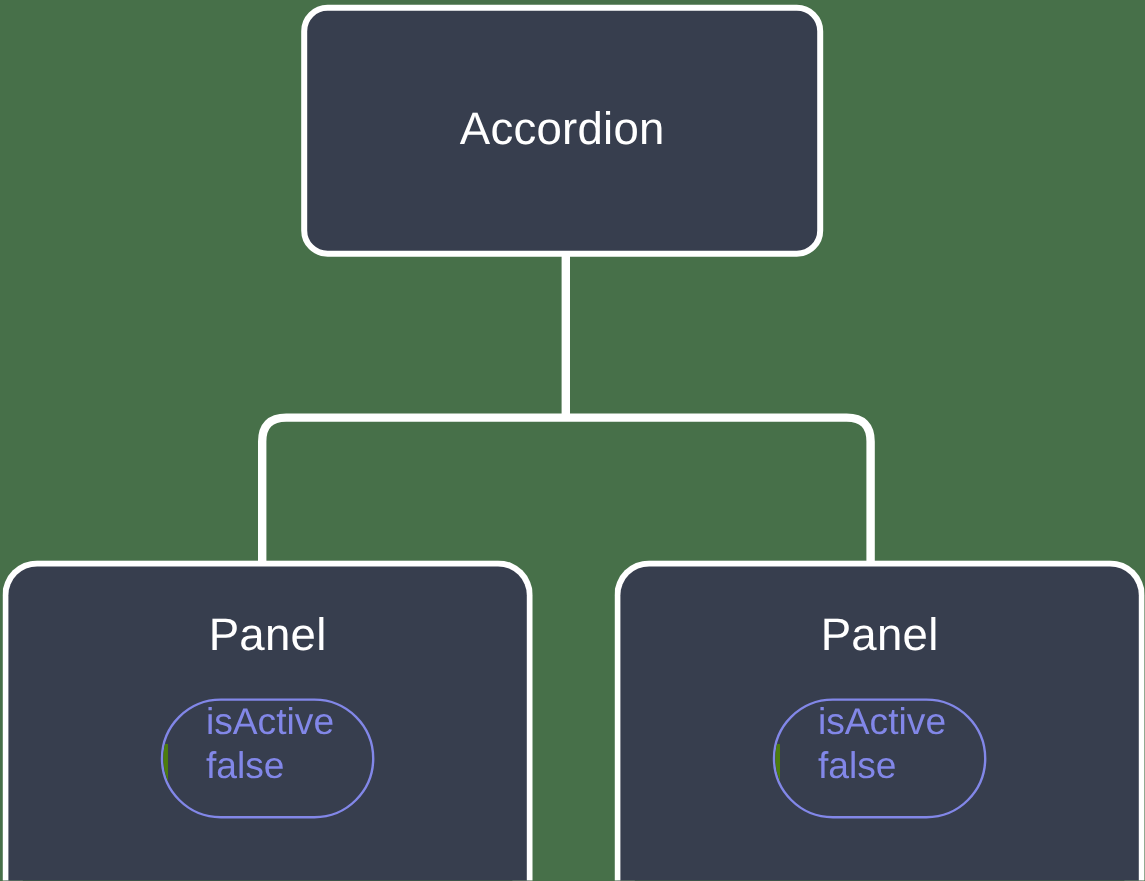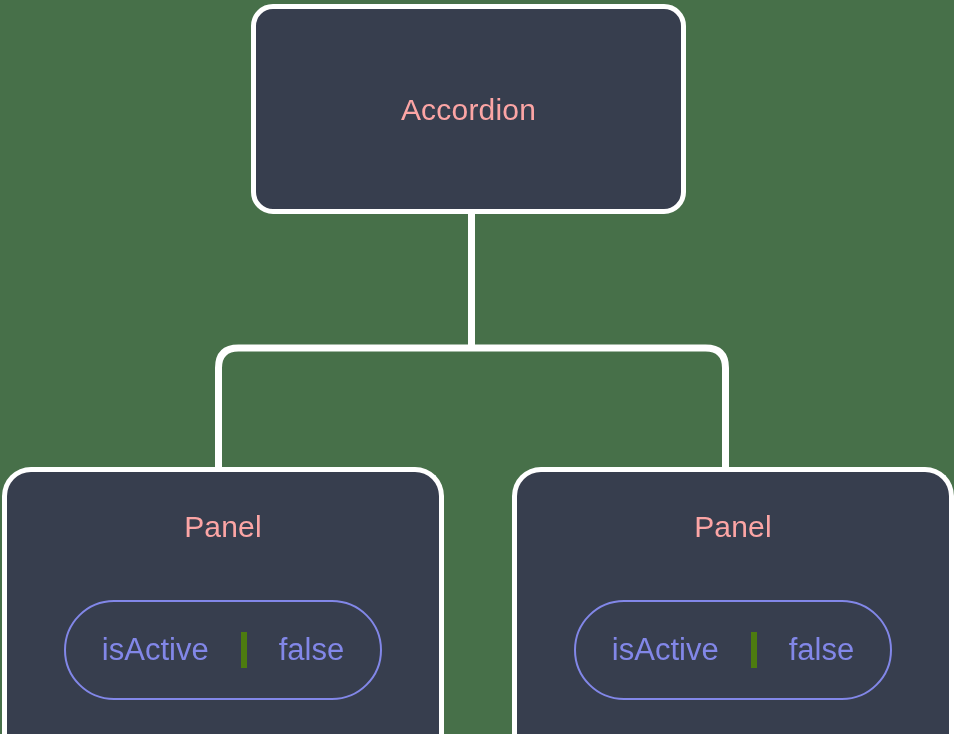--- a/index.html
+++ b/index.html
@@ -44,22 +44,22 @@
   #accordion-node {
     left: 251px;
     top: 4px;
     width: 435px;
     height: 210px;
     justify-content: center;
     border-radius: 22px;
   }
 
   .node-title {
-    color: #fca5a5;
-    font-size: 30px;
+    color: #ffffff;
+    font-size: 38px;
     line-height: 1.1;
     letter-spacing: 0.2px;
     white-space: nowrap;
   }
 
   #panel-left-node {
     left: 2px;
     top: 467px;
     width: 442px;
     height: 267px;
@@ -74,44 +74,45 @@
     width: 442px;
     height: 267px;
     border-bottom-left-radius: 0;
     border-bottom-right-radius: 0;
     border-bottom: none;
     padding-top: 38px;
   }
 
   
   .prop-pill {
-    margin-top: 57px;
+    margin-top: 30px;
     display: flex;
-    align-items: center;
+    align-items: flex-start;
     height: 100px;
     border: 2px solid #8287e8;
     border-radius: 50px;
     box-sizing: border-box;
     overflow: hidden;
+    flex-direction: column;
   }
   .prop-key,
   .prop-value {
     display: flex;
     align-items: center;
     justify-content: center;
     color: #8287e8;
     font-size: 31px;
     white-space: nowrap;
   }
   .prop-key {
     padding: 0 32px 0 36px;
   }
   .prop-value {
     padding: 0 36px 0 32px;
-    border-left: 6px solid #4d7c0f;
+    border-left: 4px solid #4d7c0f;
   }
 </style>
 </head>
 <body>
 
 <div id="diagram-root">
 
   <svg id="connectors" viewBox="0 0 954 734" width="954" height="734" xmlns="http://www.w3.org/2000/svg">
 
     <path d="M 471.5 213 L 471.5 348" fill="none" stroke="#ffffff" stroke-width="7" stroke-linecap="butt"></path>

